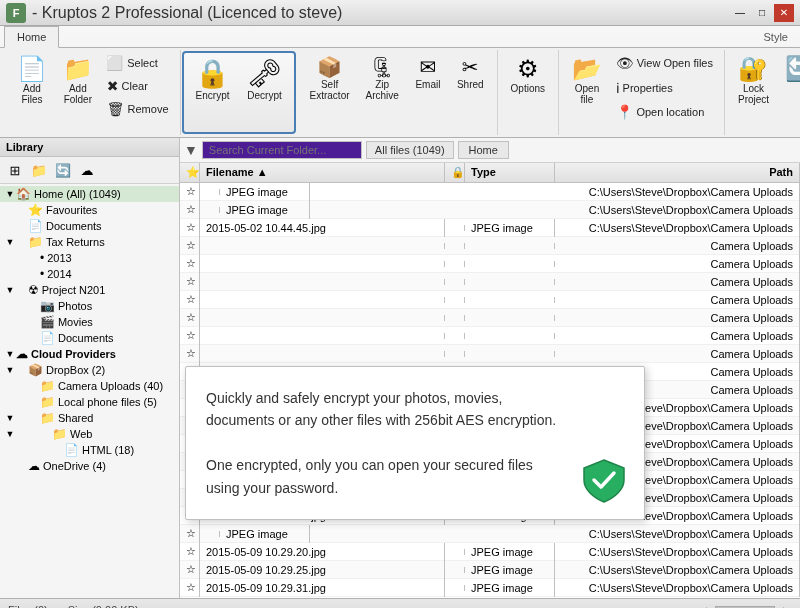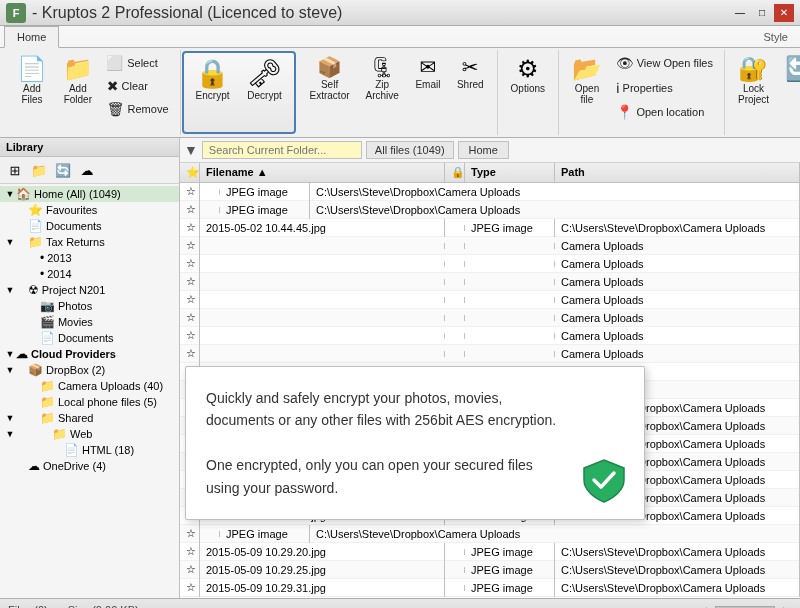--- a/index.html
+++ b/index.html
@@ -197,21 +197,21 @@
       border-bottom: 1px solid #d0d0d0;
       background: #f5f5f5;
       gap: 4px;
     }
     .filter-icon { font-size: 14px; color: #555; }
     .search-box {
       border: 1px solid #c0c0c0;
       padding: 2px 6px;
       font-size: 11px;
       width: 160px;
-      background: #fef9c3;
+      background: #4c1d95;
       color: #888;
     }
     .file-type-label {
       font-size: 11px;
       color: #333;
       padding: 2px 8px;
       background: #e8e8e8;
       border: 1px solid #c0c0c0;
     }
     .home-btn-sm {
@@ -233,21 +233,21 @@
     .file-col {
       padding: 3px 6px;
       border-right: 1px solid #c0c0c0;
       overflow: hidden;
       white-space: nowrap;
     }
     .col-star { width: 20px; text-align: center; }
     .col-name { flex: 1; min-width: 150px; }
     .col-lock { width: 20px; text-align: center; }
     .col-type { width: 90px; }
-    .col-path { flex: 1; min-width: 100px; }
+    .col-path { flex: 1; min-width: 100px; text-align: right; }
 
     .file-list {
       flex: 1;
       overflow-y: auto;
     }
     .file-row {
       display: flex;
       align-items: center;
       border-bottom: 1px solid #f0f0f0;
       font-size: 11px;

